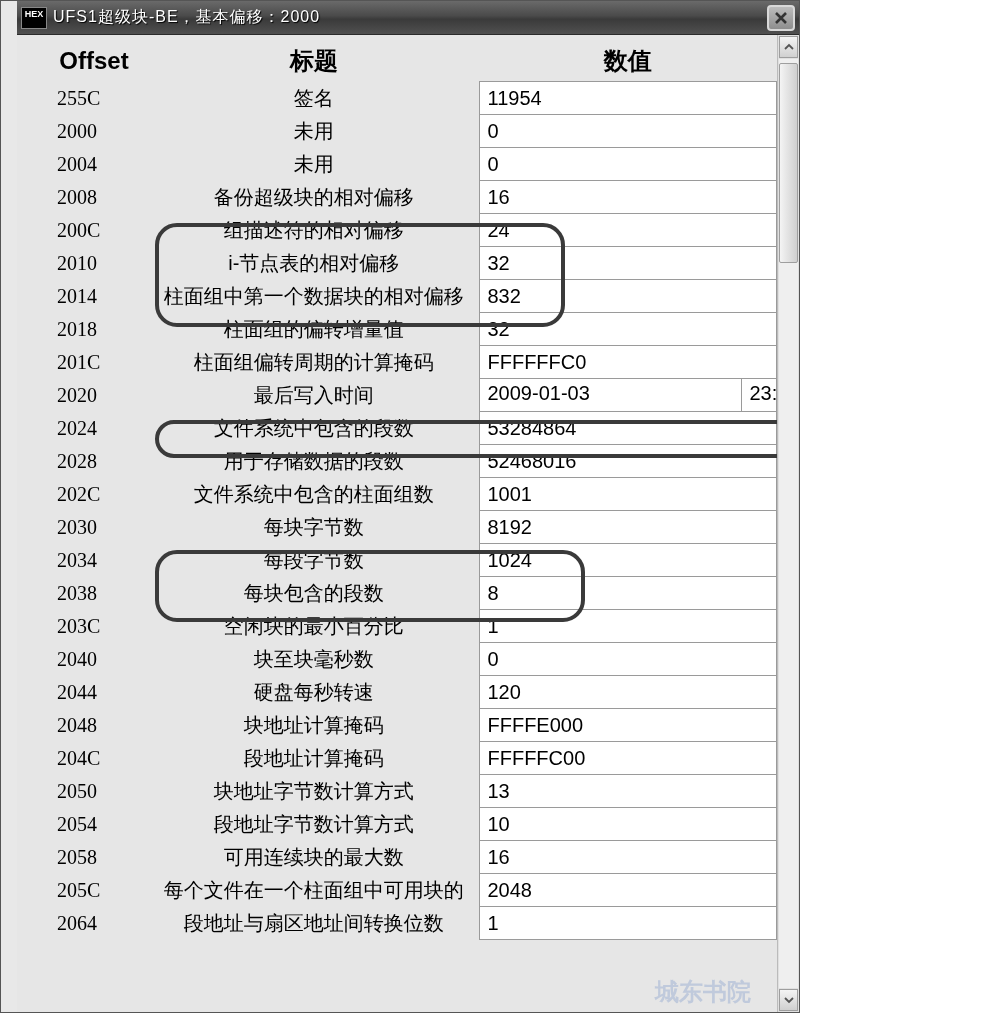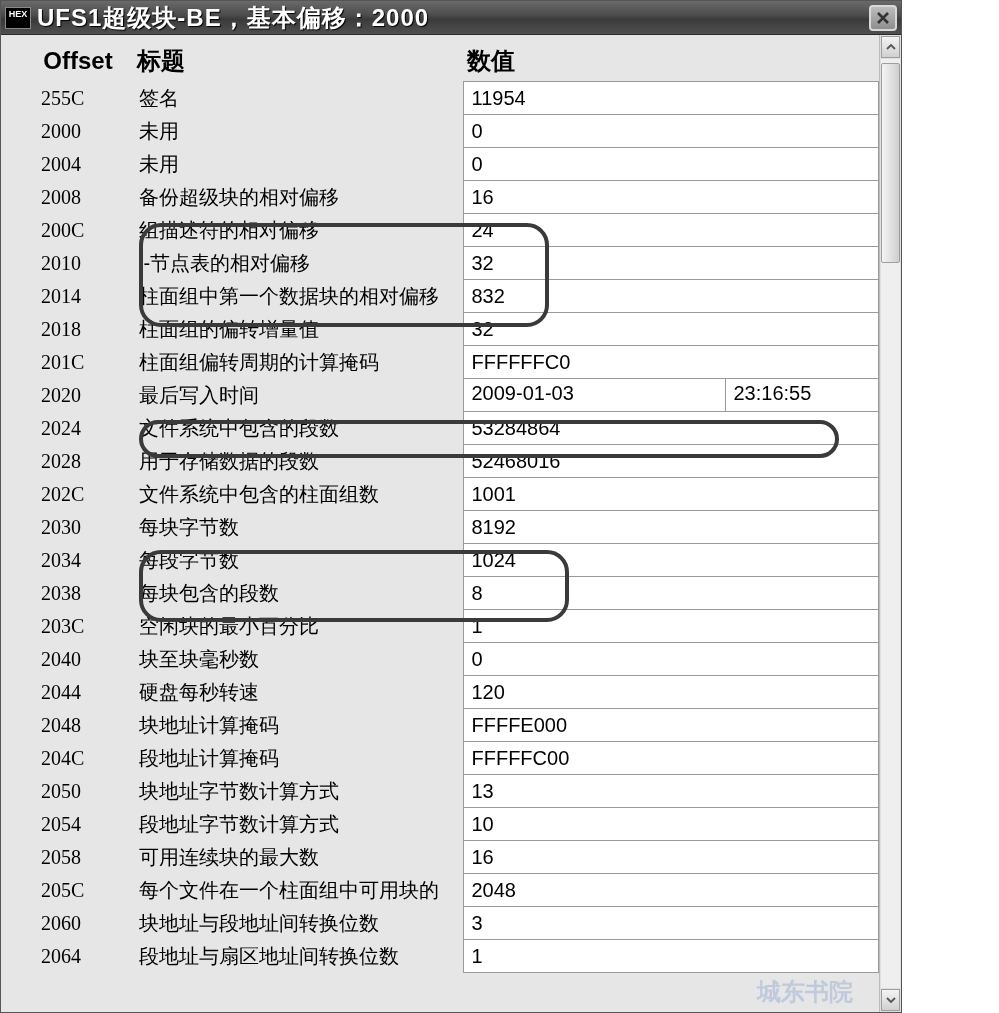--- a/index.html
+++ b/index.html
@@ -4,26 +4,27 @@
 <style>
   * { box-sizing: border-box; margin: 0; padding: 0; }
   body {
     font-family: "SimSun", "Microsoft YaHei", Arial, sans-serif;
     background: #ffffff;
     width: 999px;
     height: 1013px;
     overflow: hidden;
   }
   .window {
-    width: 902px;
+    width: 800px;
     height: 1013px;
     background: #e8e8e8;
     border: 1px solid #555;
     display: flex;
     flex-direction: column;
+    padding-left: 16px;
   }
   .titlebar {
     height: 34px;
     background: linear-gradient(to bottom, #6a6a6a 0%, #4a4a4a 45%, #3a3a3a 55%, #505050 100%);
     display: flex;
     align-items: center;
     padding: 0 4px;
     color: #fff;
     border-bottom: 1px solid #2b2b2b;
   }
@@ -33,22 +34,22 @@
     color:#fff;
     font-size:9px;
     font-weight:bold;
     text-align:center;
     line-height:11px;
     border:1px solid #888;
     margin-right:6px;
     padding-top:1px;
   }
   .titlebar .title-text {
-    font-size: 24px;
-    font-weight: bold;
+    font-size: 16px;
+    font-weight: normal;
     letter-spacing: 1px;
     text-shadow: 1px 1px 1px #000;
     flex: 1;
     font-family: "SimHei","Microsoft YaHei",sans-serif;
   }
   .titlebar .close-btn {
     width: 28px;
     height: 26px;
     background: linear-gradient(to bottom,#bcbcbc,#8e8e8e);
     border:2px solid #d8d8d8;
@@ -95,36 +96,36 @@
     border-collapse: collapse;
     width: 100%;
     table-layout: fixed;
   }
   col.c-off{width:110px;}
   col.c-title{width:330px;}
   col.c-val{width:auto;}
   th {
     font-size: 24px;
     font-weight: bold;
-    text-align: left;
+    text-align: center;
     padding: 6px 4px 4px 4px;
     background:#e6e6e6;
     font-family:"SimHei","Microsoft YaHei",sans-serif;
   }
   th.off-h{text-align:center;font-family:Arial,sans-serif;}
   td {
     font-size: 20px;
     padding: 3px 6px;
     height: 29px;
     vertical-align: middle;
     white-space:nowrap;
     overflow:hidden;
   }
   td.offset { font-family: Liberation Serif, serif; padding-left:18px;}
-  td.title-cell{ font-family:"SimSun","Microsoft YaHei",sans-serif;}
+  td.title-cell{ font-family:"SimSun","Microsoft YaHei",sans-serif;text-align:center;}
   td.value-cell {
     border: 1px solid #9a9a9a;
     background: #ffffff;
     font-family: Arial, sans-serif;
     padding-left:8px;
   }
   td.value-cell.split{padding:0;}
   .split-inner{display:flex;height:100%;}
   .split-inner > div{
     border-right:1px solid #9a9a9a;
@@ -302,25 +303,20 @@
               <td class="offset">2058</td>
               <td class="title-cell">可用连续块的最大数</td>
               <td class="value-cell">16</td>
             </tr>
             <tr>
               <td class="offset">205C</td>
               <td class="title-cell">每个文件在一个柱面组中可用块的</td>
               <td class="value-cell">2048</td>
             </tr>
             <tr>
-              <td class="offset">2060</td>
-              <td class="title-cell">块地址与段地址间转换位数</td>
-              <td class="value-cell">3</td>
-            </tr>
-            <tr>
               <td class="offset">2064</td>
               <td class="title-cell">段地址与扇区地址间转换位数</td>
               <td class="value-cell">1</td>
             </tr>
           </tbody>
       </table>
 
       <div class="highlight-oval" style="left:120px;top:188px;width:410px;height:104px;"></div>
       <div class="highlight-oval" style="left:120px;top:385px;width:700px;height:38px;"></div>
       <div class="highlight-oval" style="left:120px;top:515px;width:430px;height:72px;"></div>

